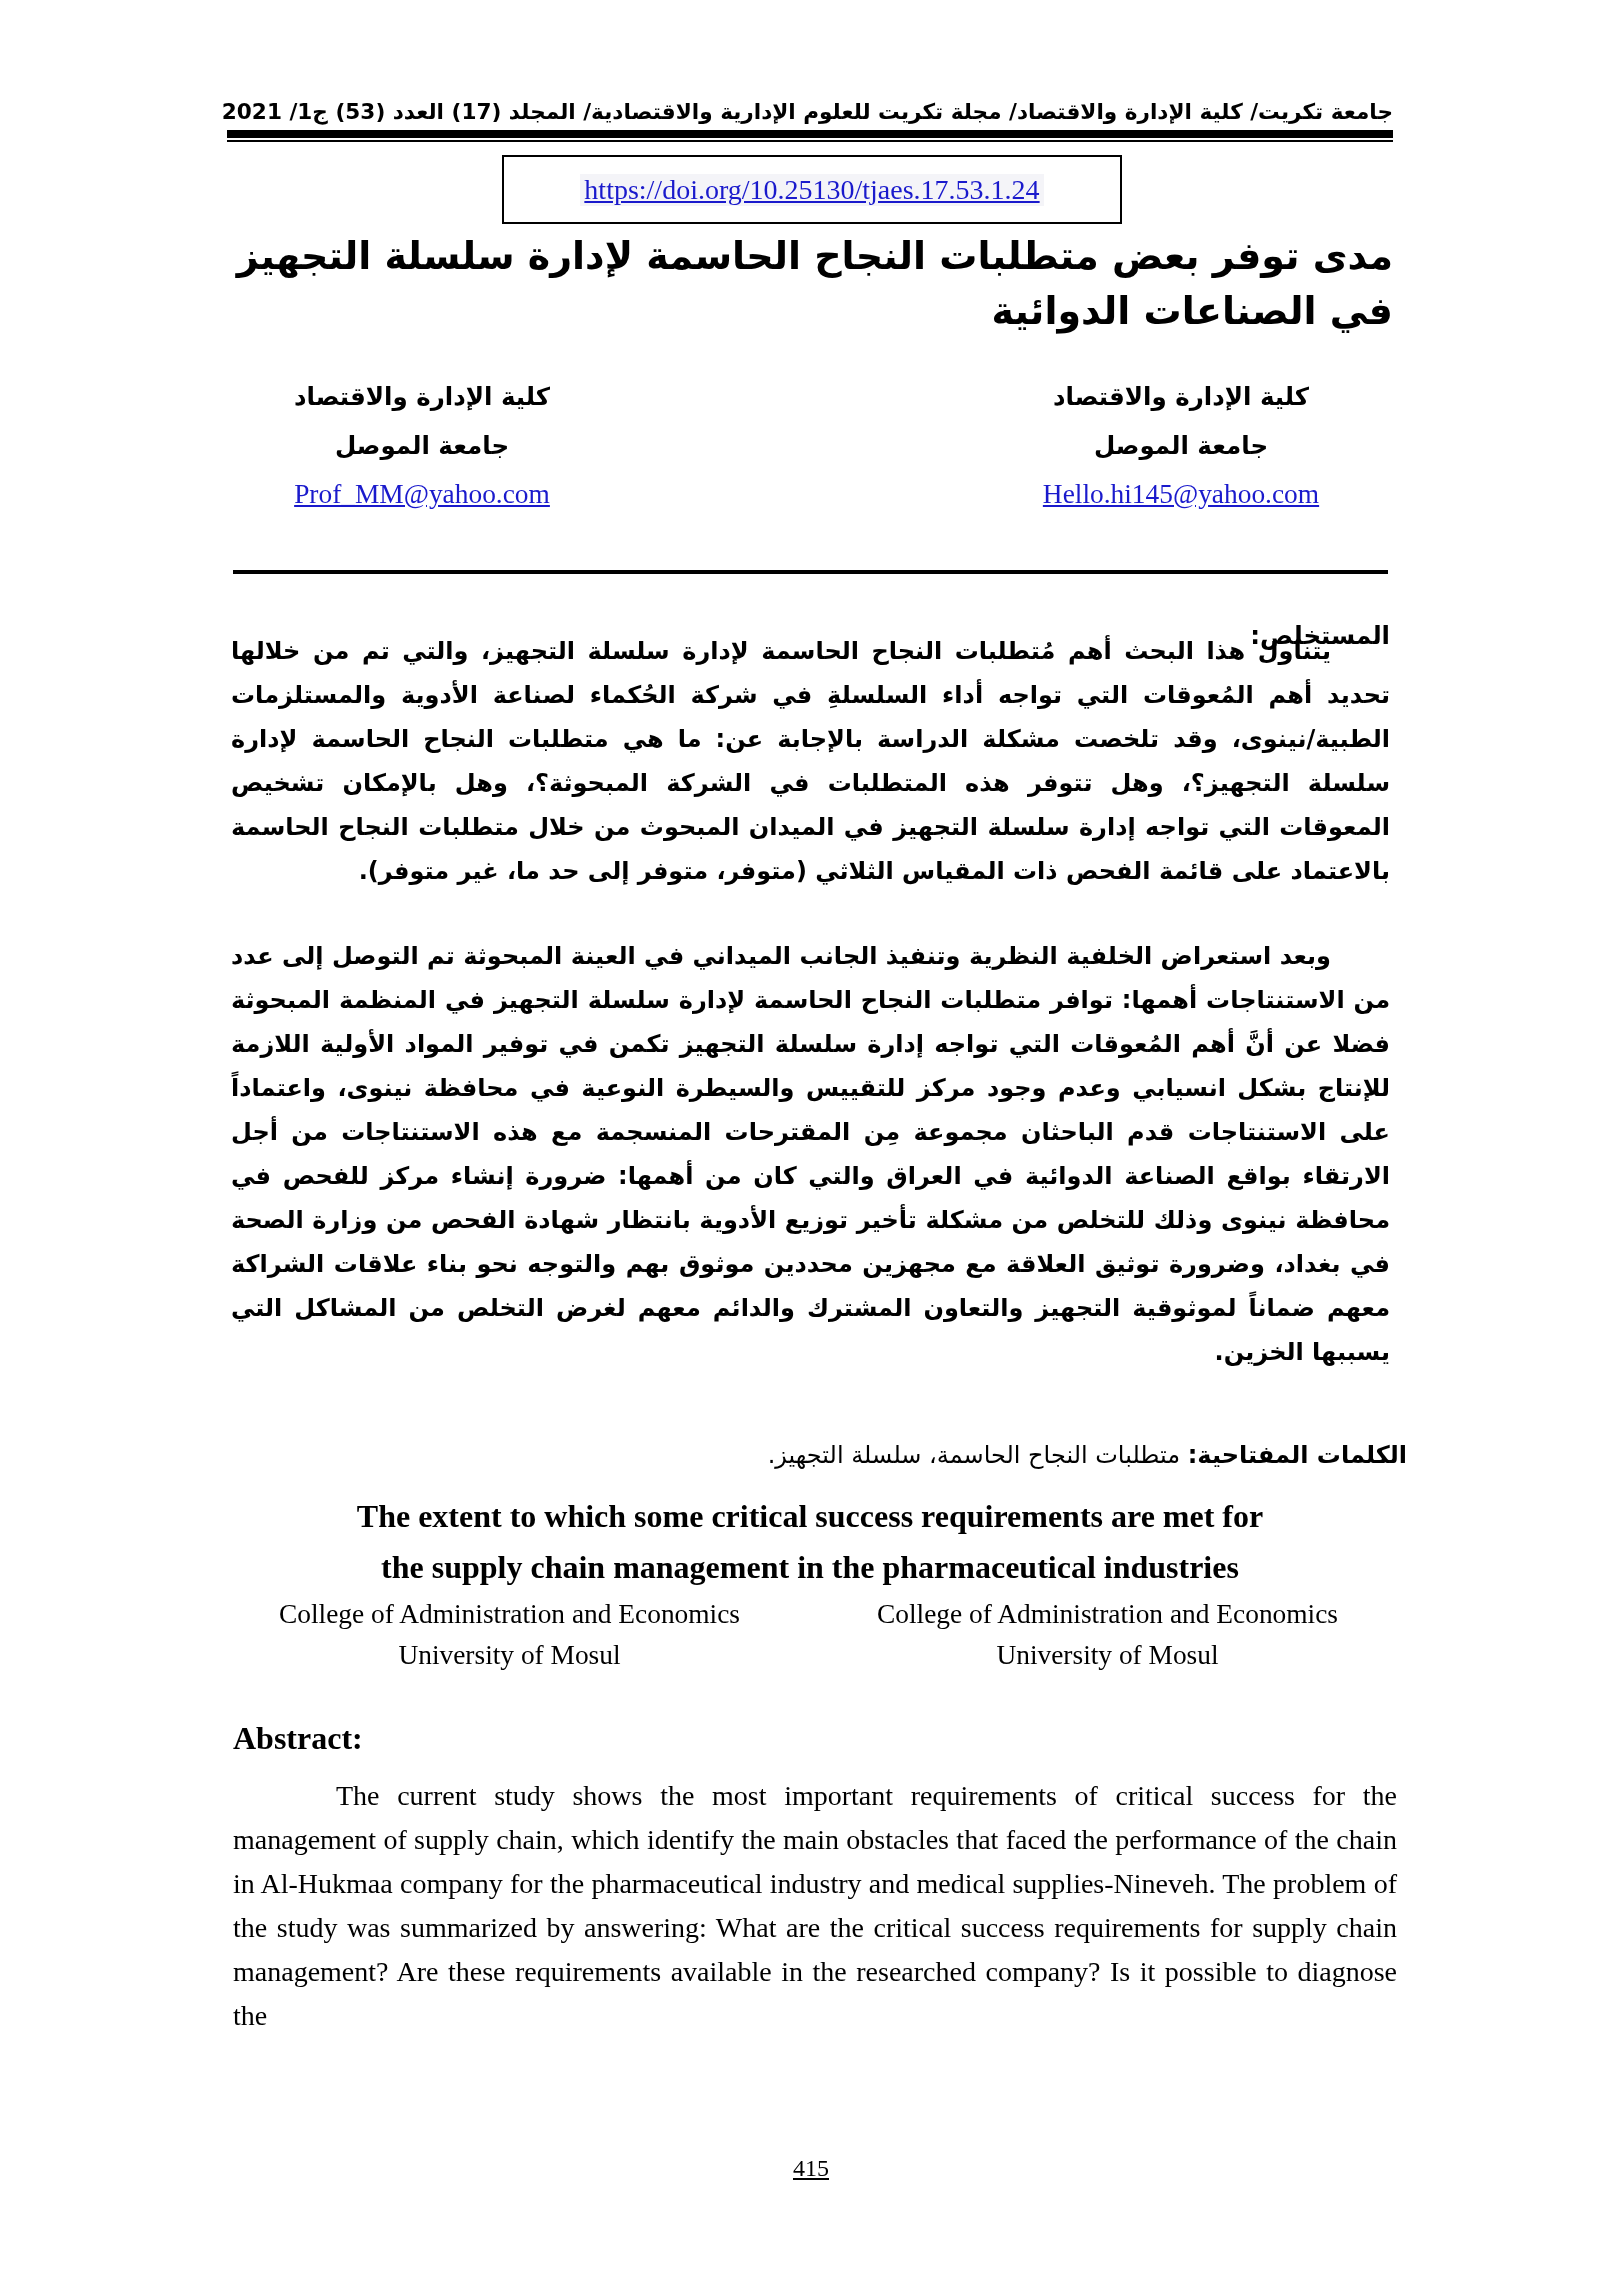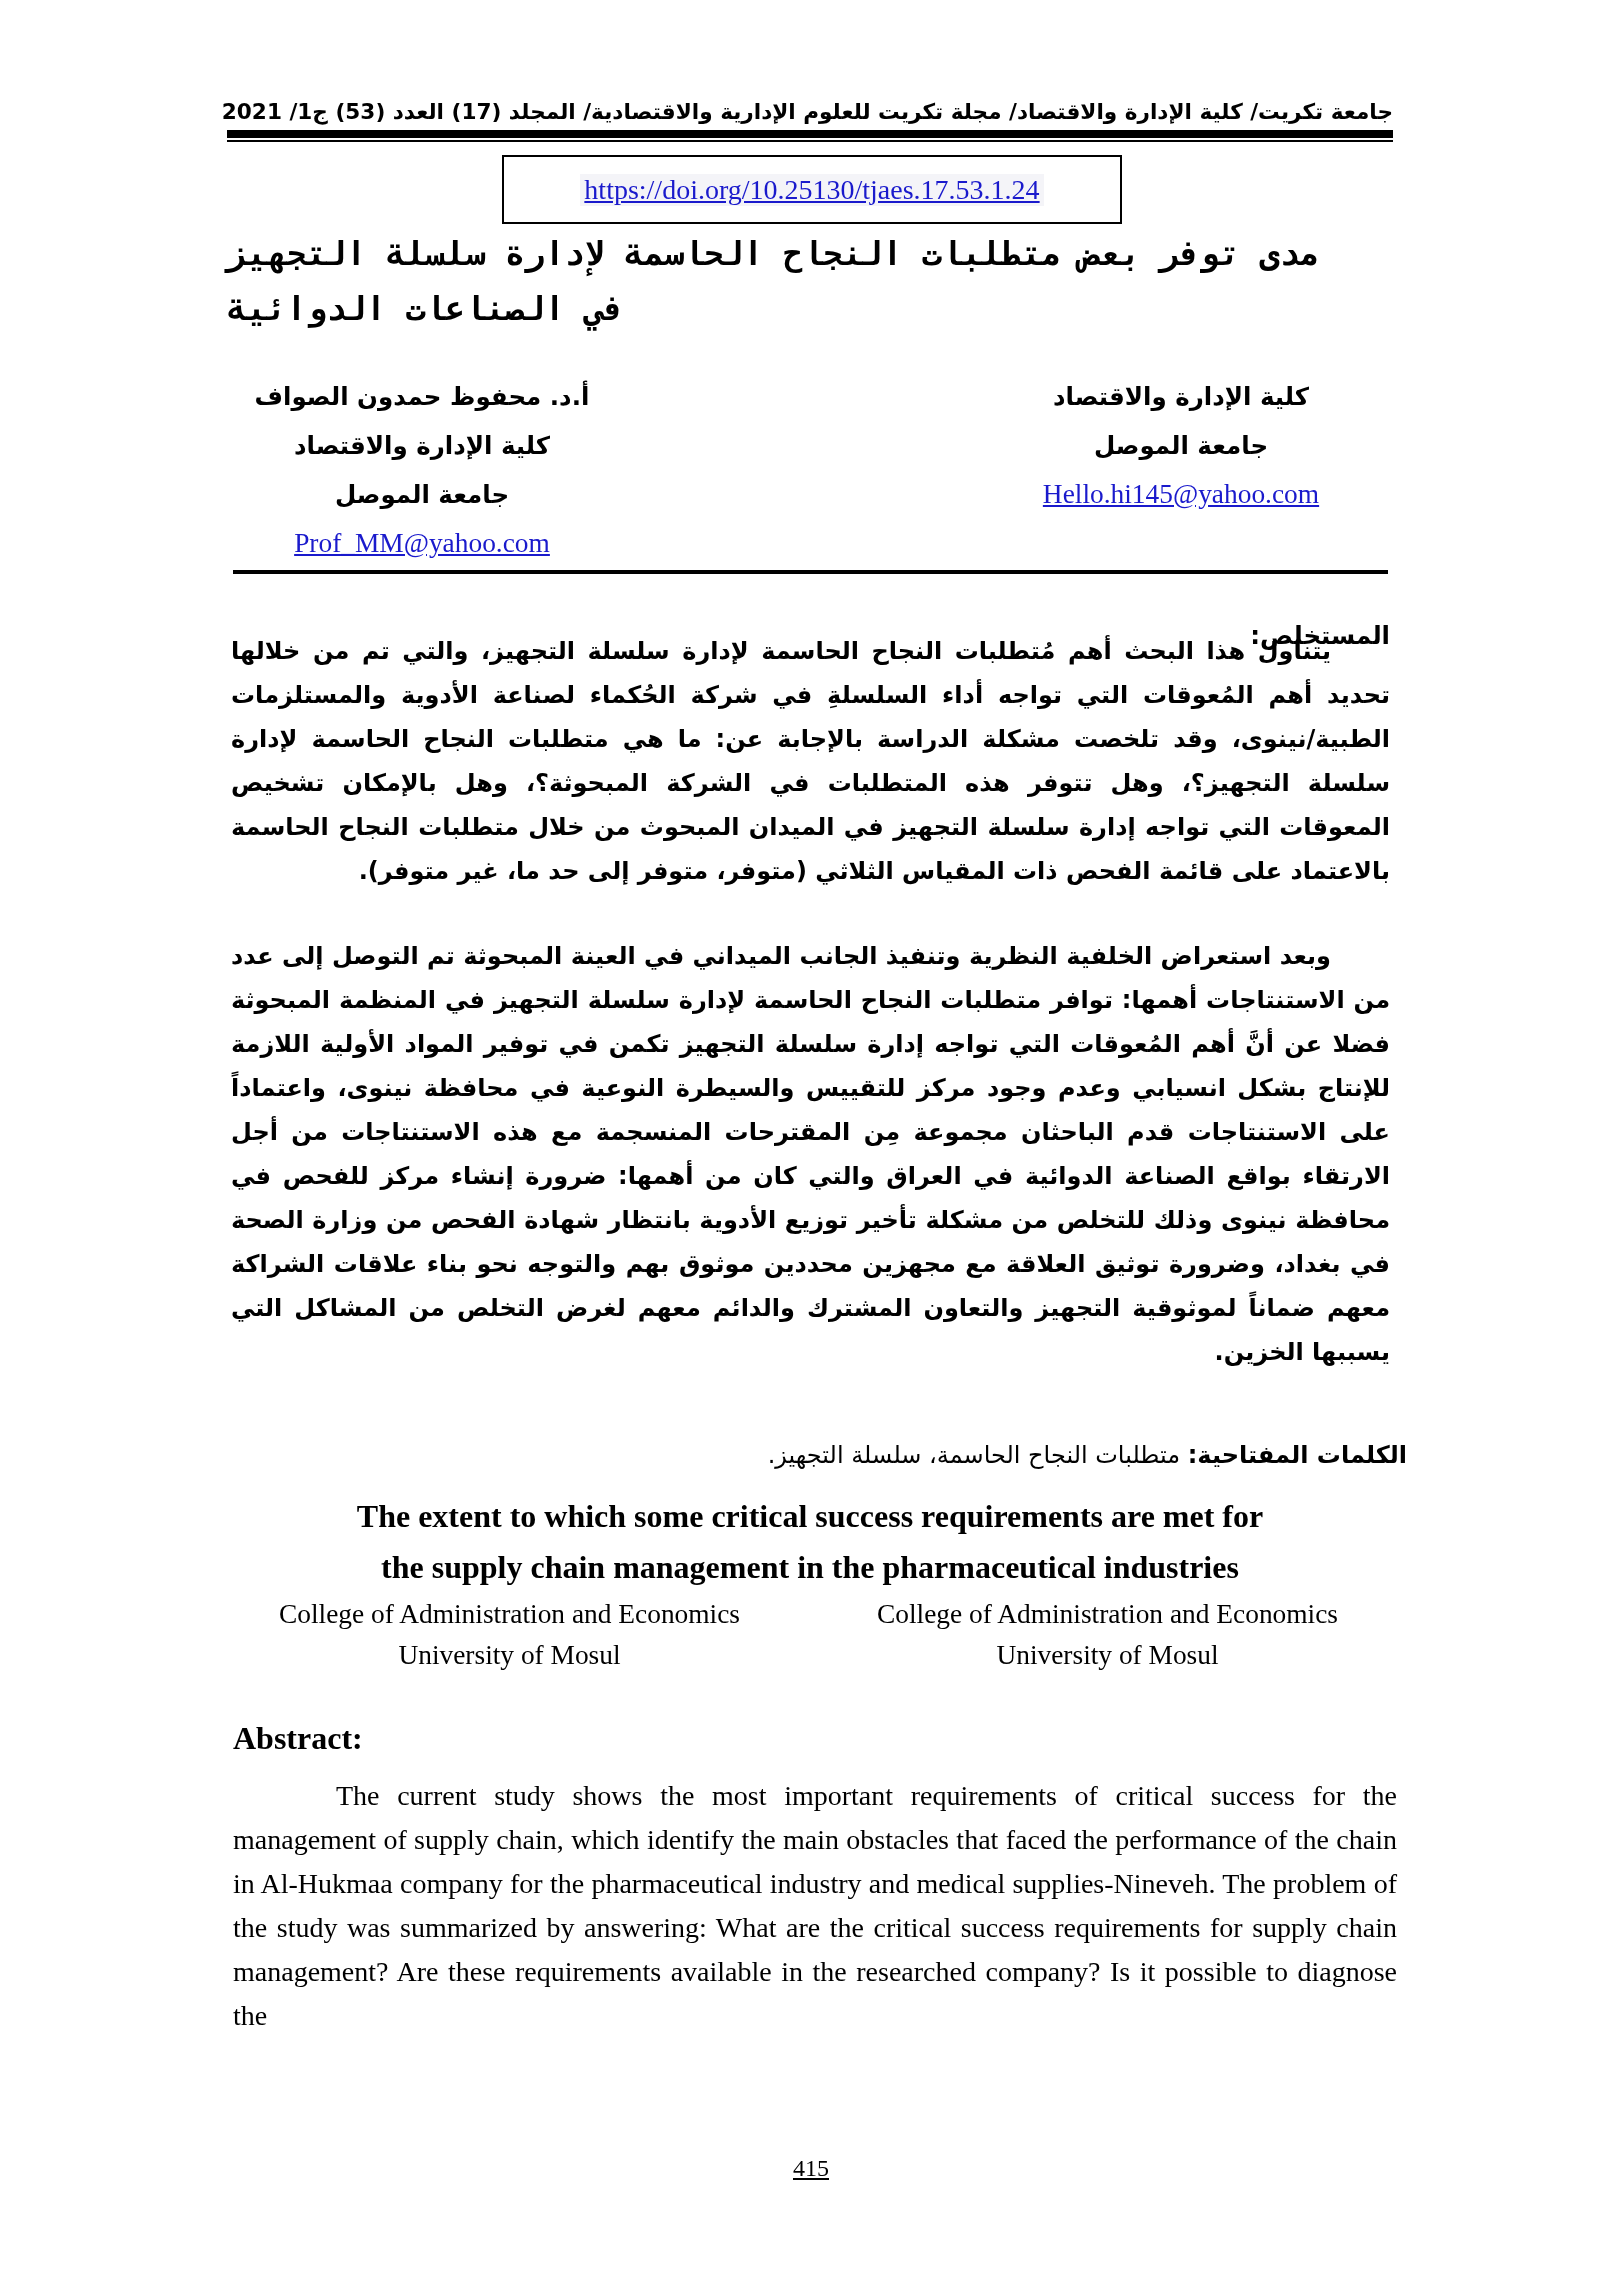--- a/index.html
+++ b/index.html
@@ -11,21 +11,21 @@
     .journal-header { left: 227px; width: 1166px; top: 94px; height: 35px; text-align: right;
       font-size: 21.6px; font-weight: bold; line-height: 35px; white-space: nowrap; }
     .rule-thick { left: 227px; width: 1166px; top: 130px; height: 7.8px; background: #000; }
     .rule-thin { left: 227px; width: 1166px; top: 140px; height: 2px; background: #000; }
 
     .doi-box { left: 502px; top: 155px; width: 616px; height: 65px; border: 2.9px solid #000; box-sizing: content-box;
       display: flex; align-items: center; justify-content: center; }
     .doi-link { font-family: "Liberation Serif", serif; font-size: 28px; color: #1a1acc; text-decoration: underline;
       background: #f4f4f8; padding: 0 3.9px; }
 
-    .title-ar { left: 227px; width: 1166px; text-align: left; font-weight: bold; font-size: 33px; line-height: 51px; font-family: Liberation Mono, monospace; }
+    .title-ar { left: 227px; width: 1166px; text-align: right; font-weight: bold; font-size: 38px; line-height: 51px; }
     .title-ar.l1 { top: 231px; }
     .title-ar.l2 { top: 286px; }
 
     .author-col { width: 412px; text-align: center; font-weight: bold; font-size: 24.5px; line-height: 49px; }
     .author-col.right { left: 975px; top: 372px; }
     .author-col.left { left: 216px; top: 372px; }
     .author-col .email { font-family: "Liberation Serif", serif; font-weight: normal; font-size: 27.4px; color: #1a1acc;
       text-decoration: underline; direction: ltr; display: block; }
 
     .author-rule { left: 233px; width: 1155px; top: 570px; height: 3.9px; background: #000; }
@@ -67,21 +67,20 @@
 
 <div class="abs ar title-ar l1">مدى توفر بعض متطلبات النجاح الحاسمة لإدارة سلسلة التجهيز</div>
 <div class="abs ar title-ar l2">في الصناعات الدوائية</div>
 
 <div class="abs ar author-col right">
   <div>كلية الإدارة والاقتصاد</div>
   <div>جامعة الموصل</div>
   <span class="email">Hello.hi145@yahoo.com</span>
 </div>
 <div class="abs ar author-col left">
-  <div>أ.د. محفوظ حمدون الصواف</div>
   <div>كلية الإدارة والاقتصاد</div>
   <div>جامعة الموصل</div>
   <span class="email">Prof_MM@yahoo.com</span>
 </div>
 <div class="abs author-rule"></div>
 
 <div class="abs ar ar-abstract-heading">المستخلص:</div>
 <div class="abs ar ar-body p1">
   <p>يتناول هذا البحث أهم مُتطلبات النجاح الحاسمة لإدارة سلسلة التجهيز، والتي تم من خلالها تحديد أهم المُعوقات التي تواجه أداء السلسلةِ في شركة الحُكماء لصناعة الأدوية والمستلزمات الطبية/نينوى، وقد تلخصت مشكلة الدراسة بالإجابة عن: ما هي متطلبات النجاح الحاسمة لإدارة سلسلة التجهيز؟، وهل تتوفر هذه المتطلبات في الشركة المبحوثة؟، وهل بالإمكان تشخيص المعوقات التي تواجه إدارة سلسلة التجهيز في الميدان المبحوث من خلال متطلبات النجاح الحاسمة بالاعتماد على قائمة الفحص ذات المقياس الثلاثي (متوفر، متوفر إلى حد ما، غير متوفر).</p>
 </div>

